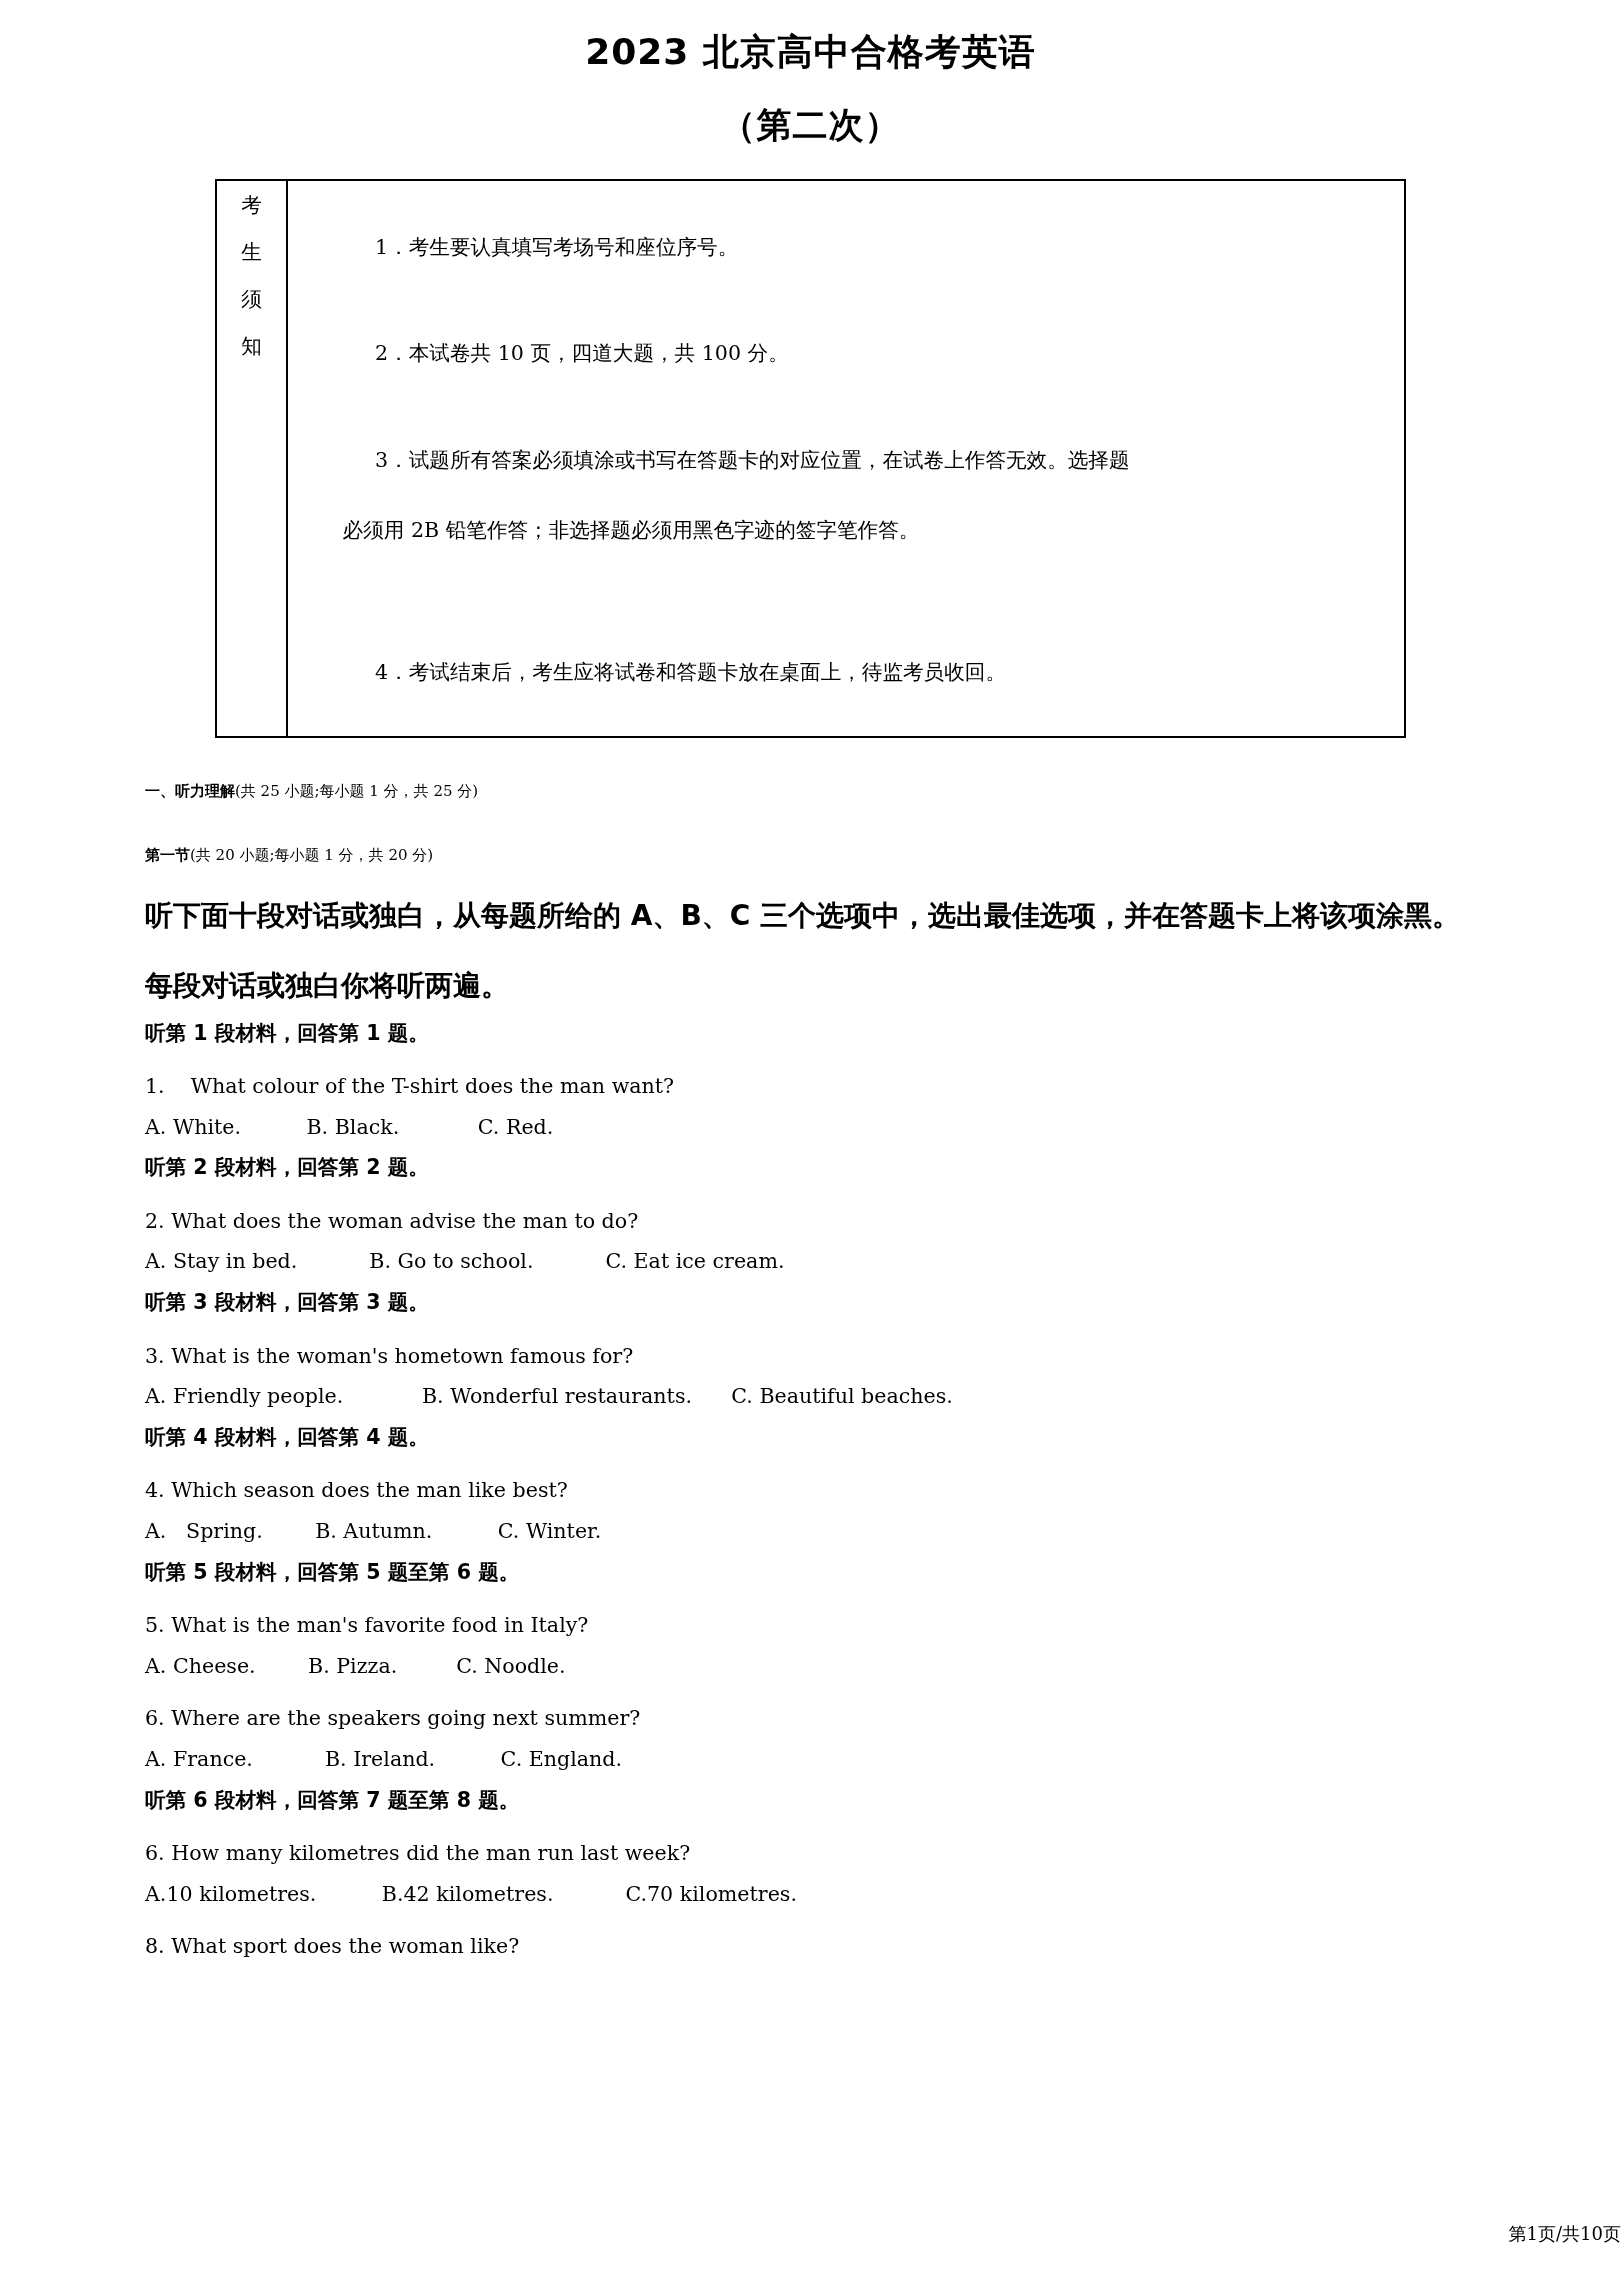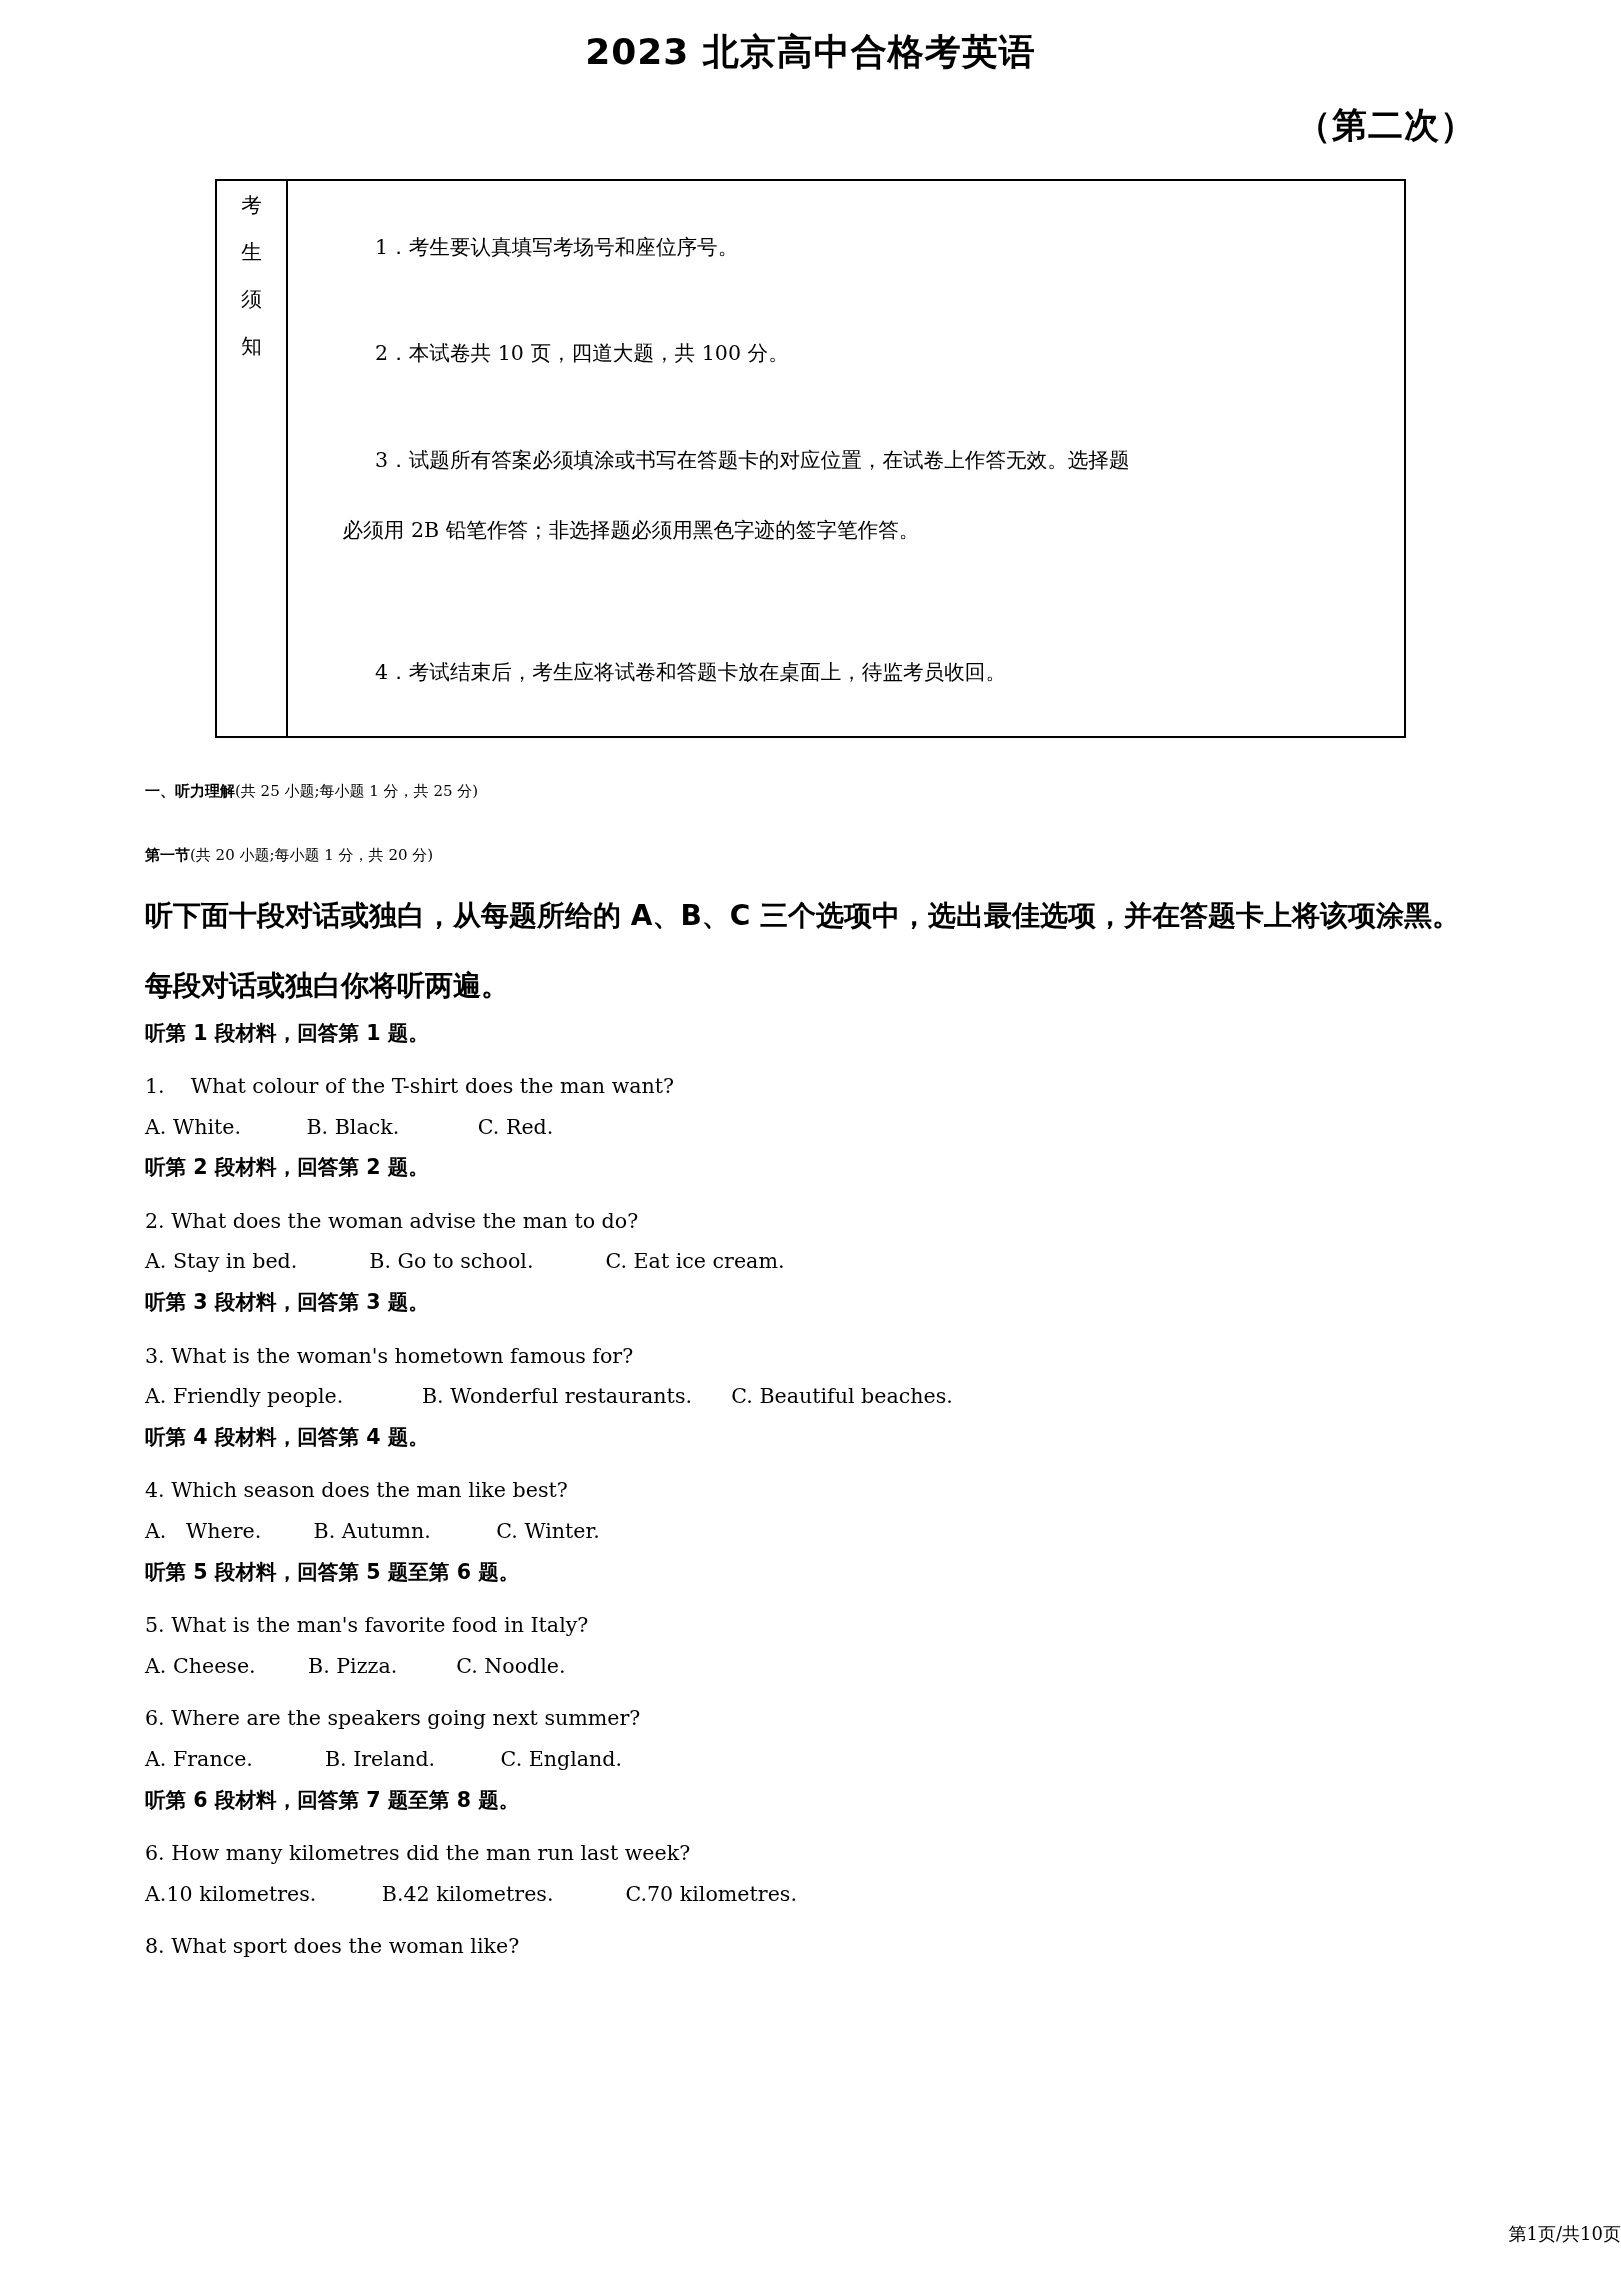--- a/index.html
+++ b/index.html
@@ -27,21 +27,21 @@
   .title {
     text-align: center;
     font-family: "DejaVu Sans", "Liberation Sans", sans-serif;
     font-weight: bold;
     font-size: 36px;
     letter-spacing: 1px;
     padding-top: 34px;
     line-height: 1.0;
   }
   .subtitle {
-    text-align: right;
+    text-align: center;
     font-family: "DejaVu Serif", "Liberation Serif", serif;
     font-weight: bold;
     font-size: 35px;
     letter-spacing: 1px;
     padding-top: 37px;
     line-height: 1.0;
   }
 
   
   .notice-wrap {
@@ -189,21 +189,21 @@
   <div class="mat-head">听第 2 段材料，回答第 2 题。</div>
   <div class="q-line">2. What does the woman advise the man to do?</div>
   <div class="opt-line">A. Stay in bed.           B. Go to school.           C. Eat ice cream.</div>
 
   <div class="mat-head">听第 3 段材料，回答第 3 题。</div>
   <div class="q-line">3. What is the woman's hometown famous for?</div>
   <div class="opt-line">A. Friendly people.            B. Wonderful restaurants.      C. Beautiful beaches.</div>
 
   <div class="mat-head">听第 4 段材料，回答第 4 题。</div>
   <div class="q-line">4. Which season does the man like best?</div>
-  <div class="opt-line">A.   Where.        B. Autumn.          C. Winter.</div>
+  <div class="opt-line">A.   Spring.        B. Autumn.          C. Winter.</div>
 
   <div class="mat-head">听第 5 段材料，回答第 5 题至第 6 题。</div>
   <div class="q-line">5. What is the man's favorite food in Italy?</div>
   <div class="opt-line">A. Cheese.        B. Pizza.         C. Noodle.</div>
   <div class="q-line">6. Where are the speakers going next summer?</div>
   <div class="opt-line">A. France.           B. Ireland.          C. England.</div>
 
   <div class="mat-head">听第 6 段材料，回答第 7 题至第 8 题。</div>
   <div class="q-line">6. How many kilometres did the man run last week?</div>
   <div class="opt-line">A.10 kilometres.          B.42 kilometres.           C.70 kilometres.</div>

